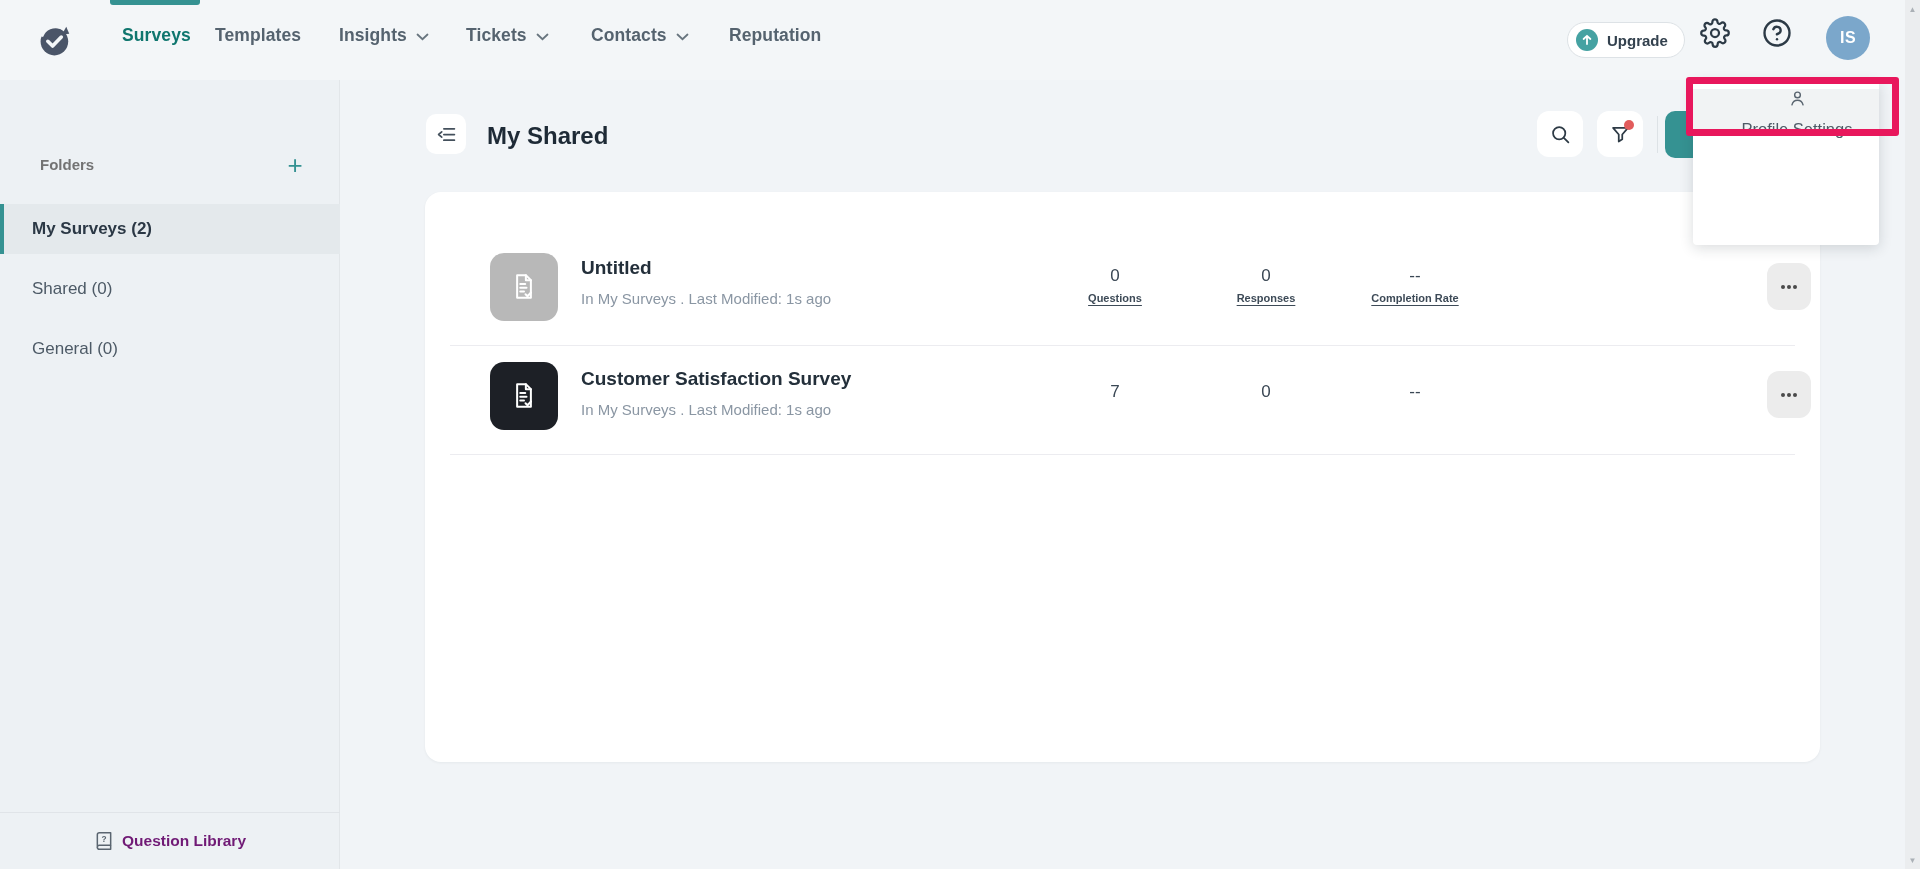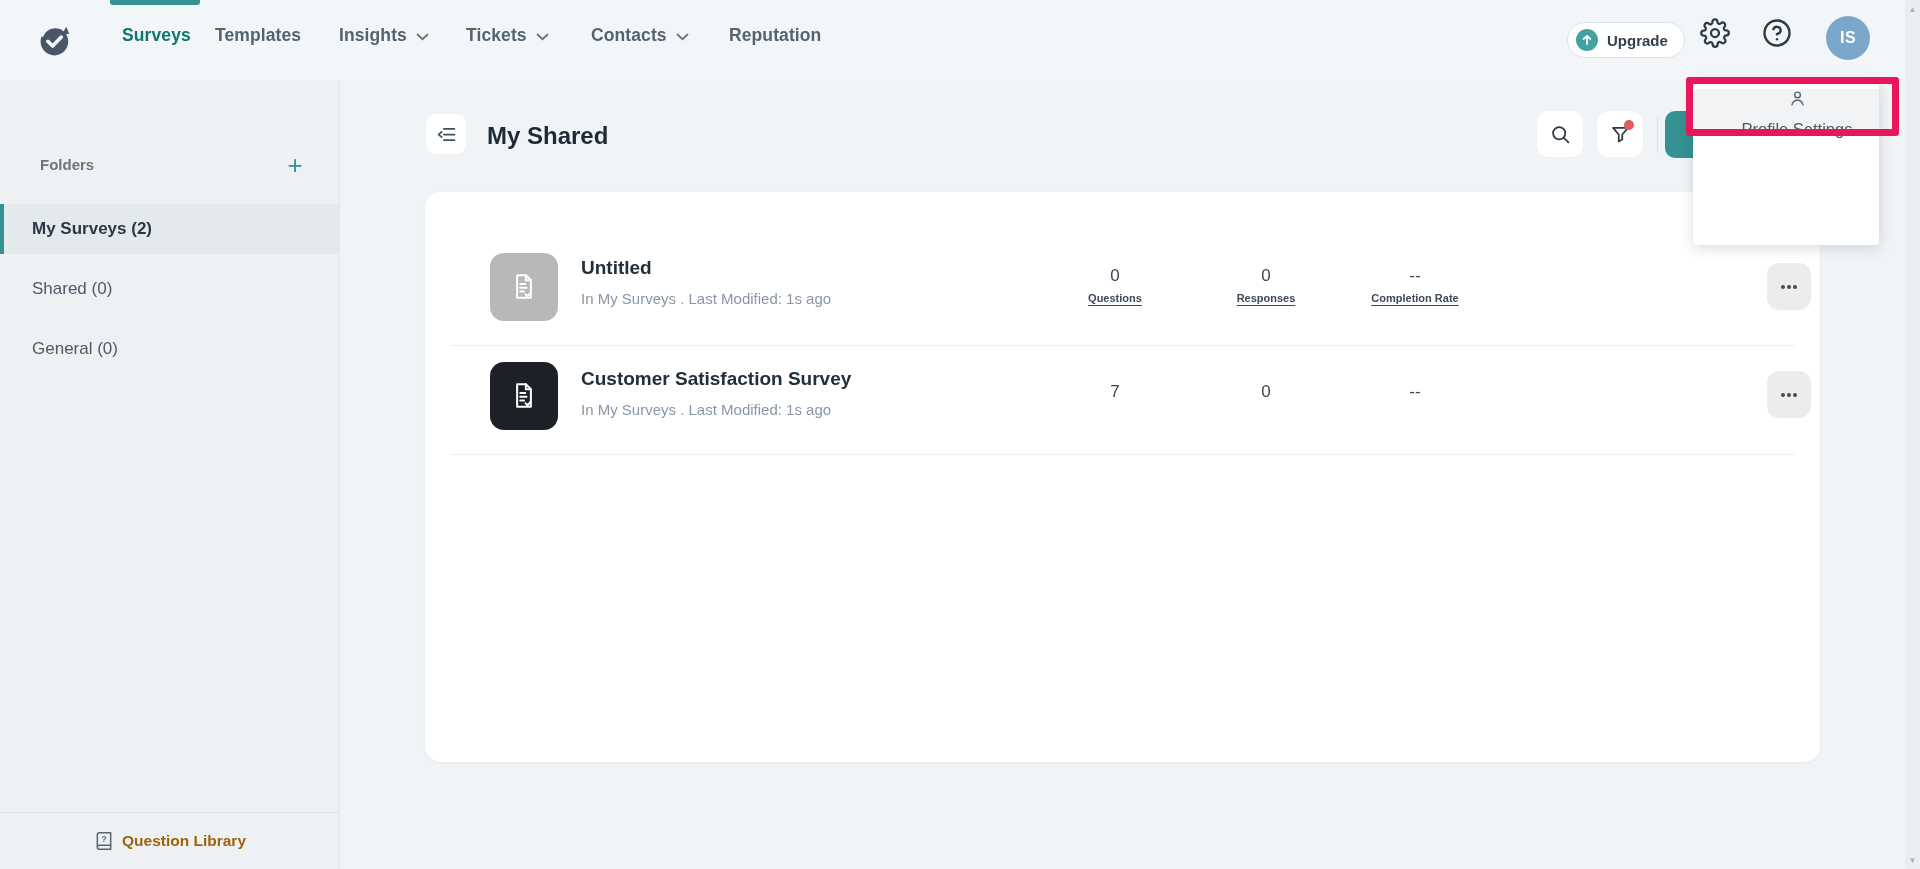--- a/index.html
+++ b/index.html
@@ -25,21 +25,21 @@
   
   .sidebar { position:absolute; left:0; top:80px; width:340px; height:789px; background:#edf1f4; border-right:1px solid #e2e6e9; z-index:4; }
   .folders-row { position:absolute; left:0; top:72px; width:340px; height:34px; }
   .folders-label { position:absolute; left:40px; top:4px; font-size:15px; font-weight:600; color:#737373; }
   .folder-add { position:absolute; left:278px; top:-4px; width:34px; height:34px; font-size:26px; font-weight:400; color:#359292; background:none; border:none; cursor:pointer; text-align:center; line-height:34px; }
   .side-item { position:absolute; left:0; width:340px; height:50px; font-size:17px; color:#4d5a66; line-height:50px; padding-left:32px; cursor:pointer; }
   .side-item.active { background:#e4e9ec; color:#2b3845; font-weight:600; }
   .side-item.active::before { content:""; position:absolute; left:0; top:0; width:4px; height:50px; background:#359292; }
   .si-0{top:124px} .si-1{top:184px} .si-2{top:244px}
   .ql-section { position:absolute; left:0; top:732px; width:340px; height:57px; border-top:1px solid #e0e4e8; display:flex; align-items:center; justify-content:center; gap:8px; cursor:pointer; }
-  .ql-label { font-size:15.5px; font-weight:700; color:#a16207; }
+  .ql-label { font-size:15.5px; font-weight:700; color:#701a75; }
 
   
   .collapse-btn { position:absolute; left:426px; top:114px; width:40px; height:40px; background:#ffffff; border:none; border-radius:10px; color:#44505c; cursor:pointer; display:flex; align-items:center; justify-content:center; z-index:6; }
   .page-title { position:absolute; left:487px; top:122px; font-size:24px; font-weight:700; color:#1e2a36; z-index:6; }
   .tool-btn { position:absolute; top:111px; width:46px; height:46px; background:#ffffff; border:none; border-radius:12px; color:#2d3a45; cursor:pointer; display:flex; align-items:center; justify-content:center; z-index:6; }
   .search-pos{left:1537px} .filter-pos{left:1597px}
   .filter-dot { position:absolute; top:9px; right:9px; width:10px; height:10px; border-radius:50%; background:#e25c5c; }
   .head-divider { position:absolute; left:1657px; top:116px; width:1px; height:37px; background:#dde2e6; z-index:6; }
   .new-survey-btn { position:absolute; left:1665px; top:111px; width:58px; height:47px; background:#359292; border:none; border-radius:10px; cursor:pointer; z-index:20; }
 

